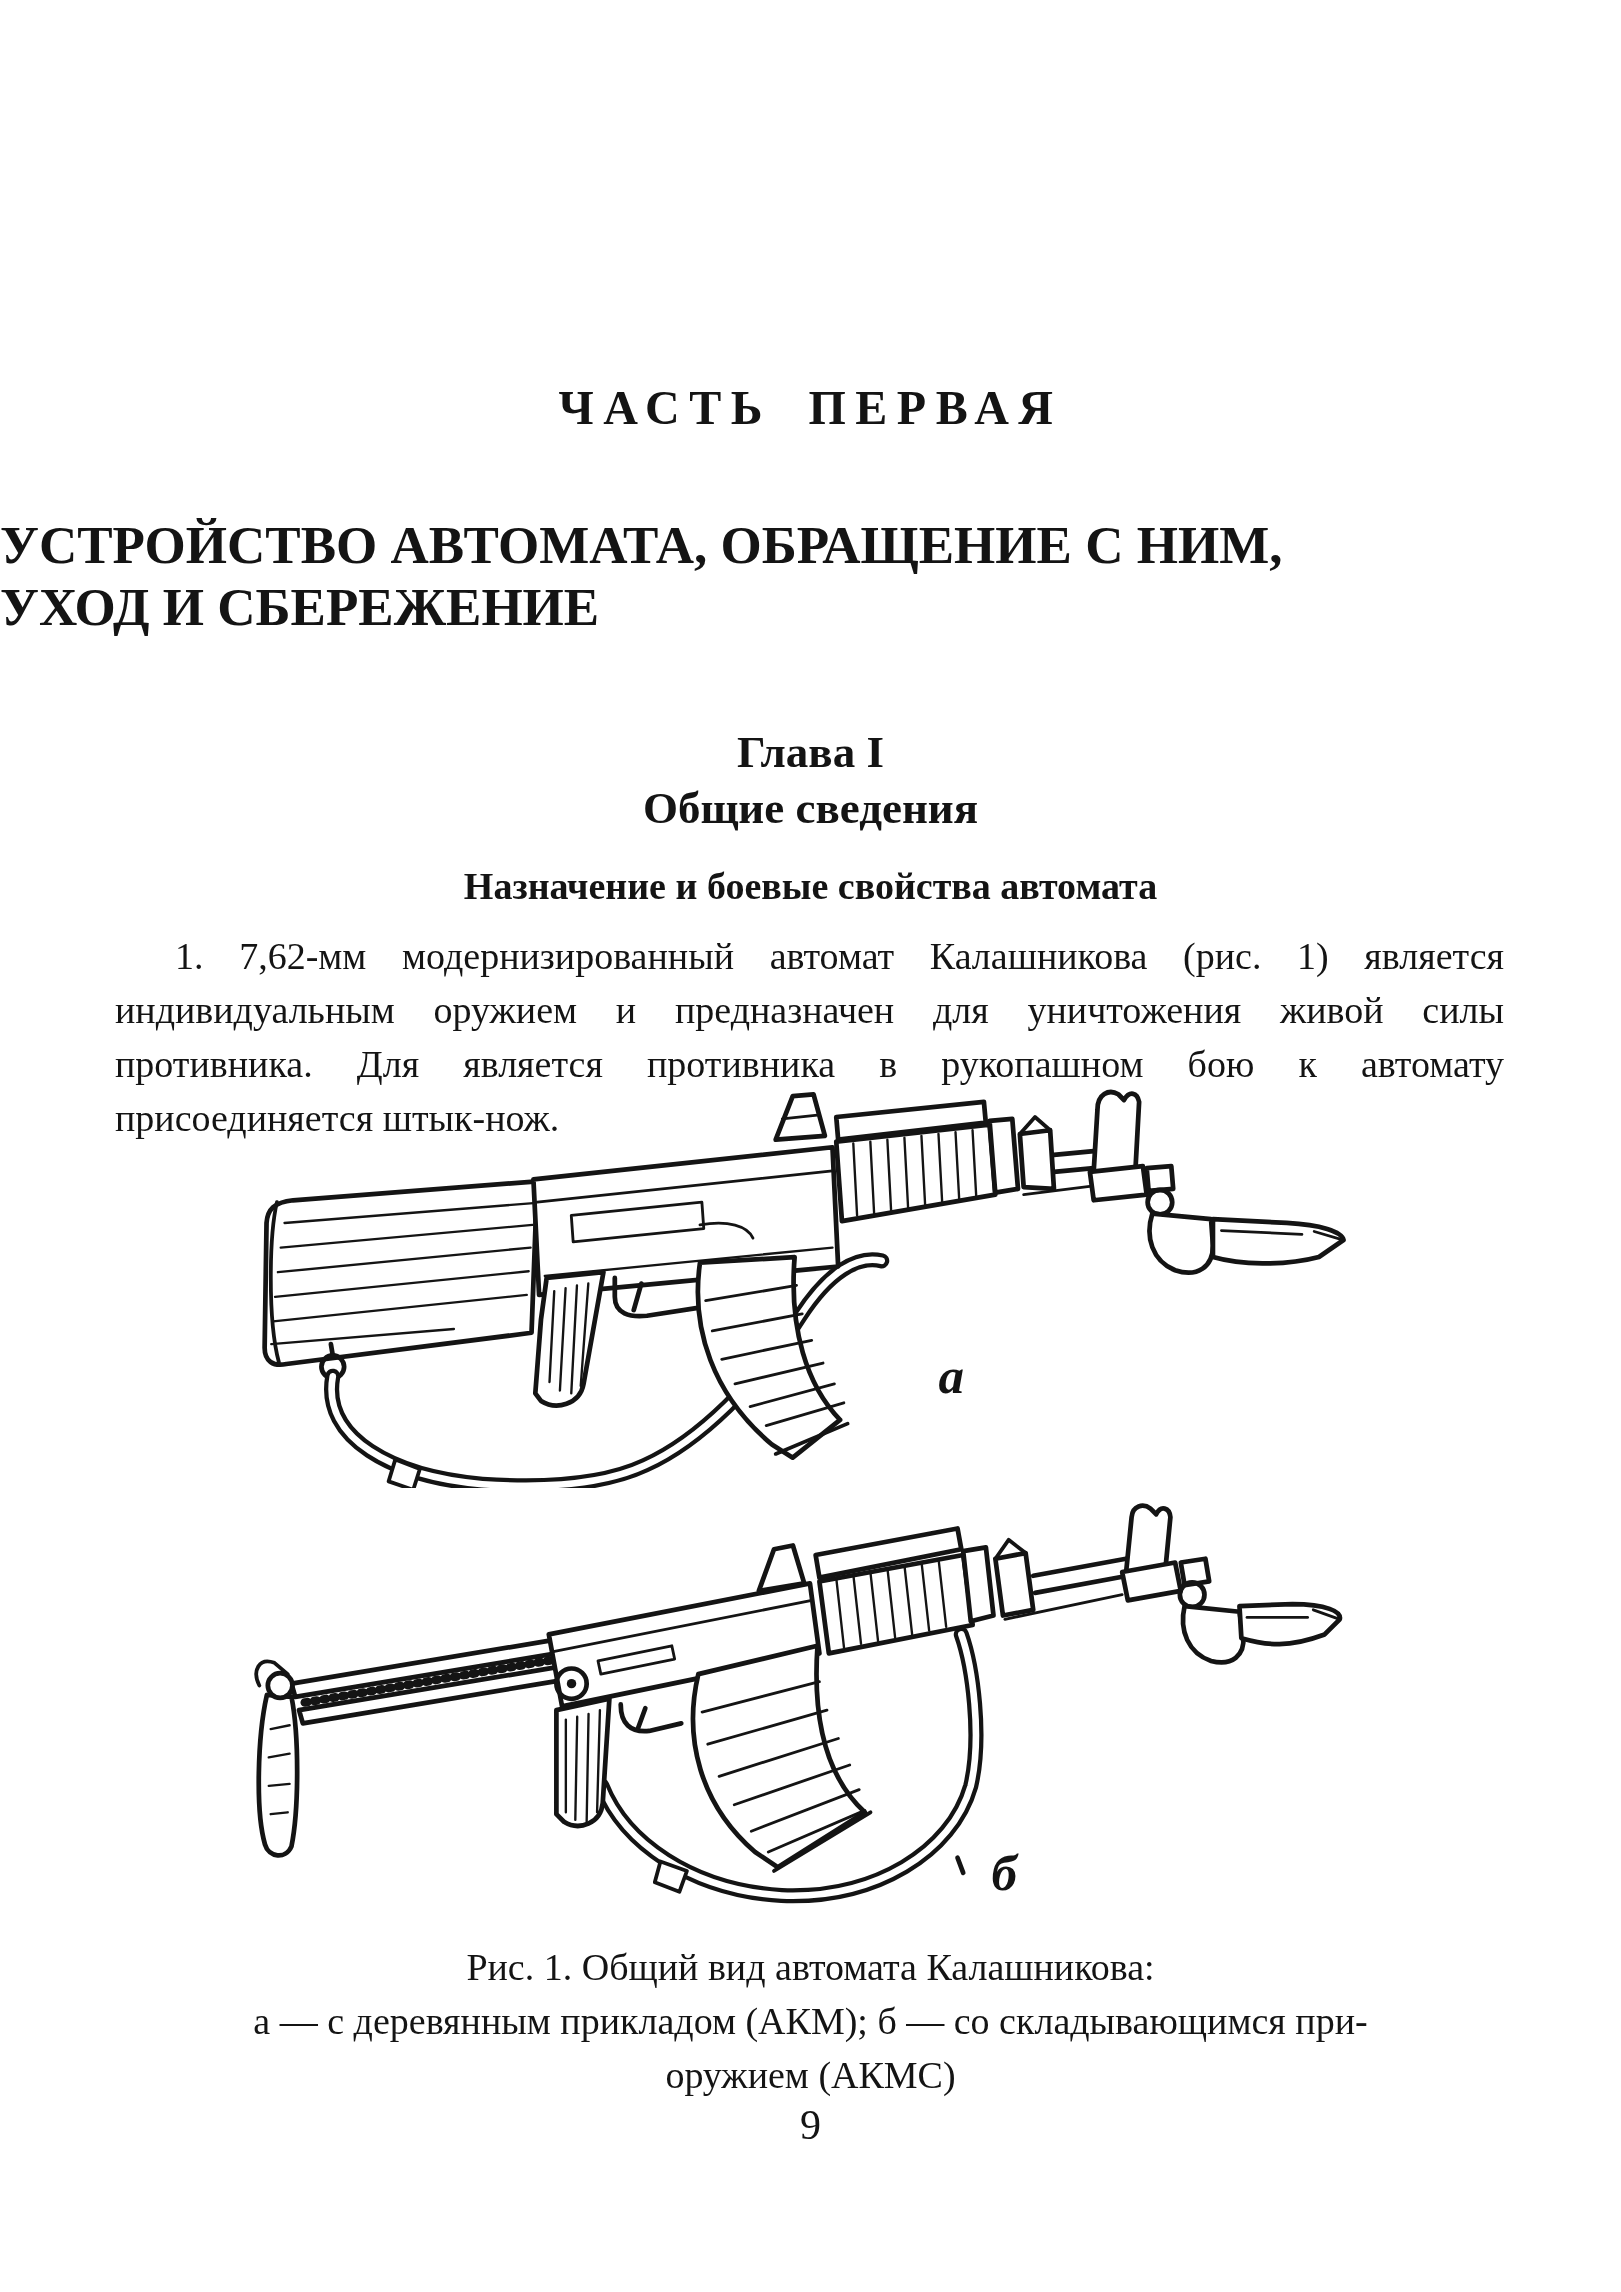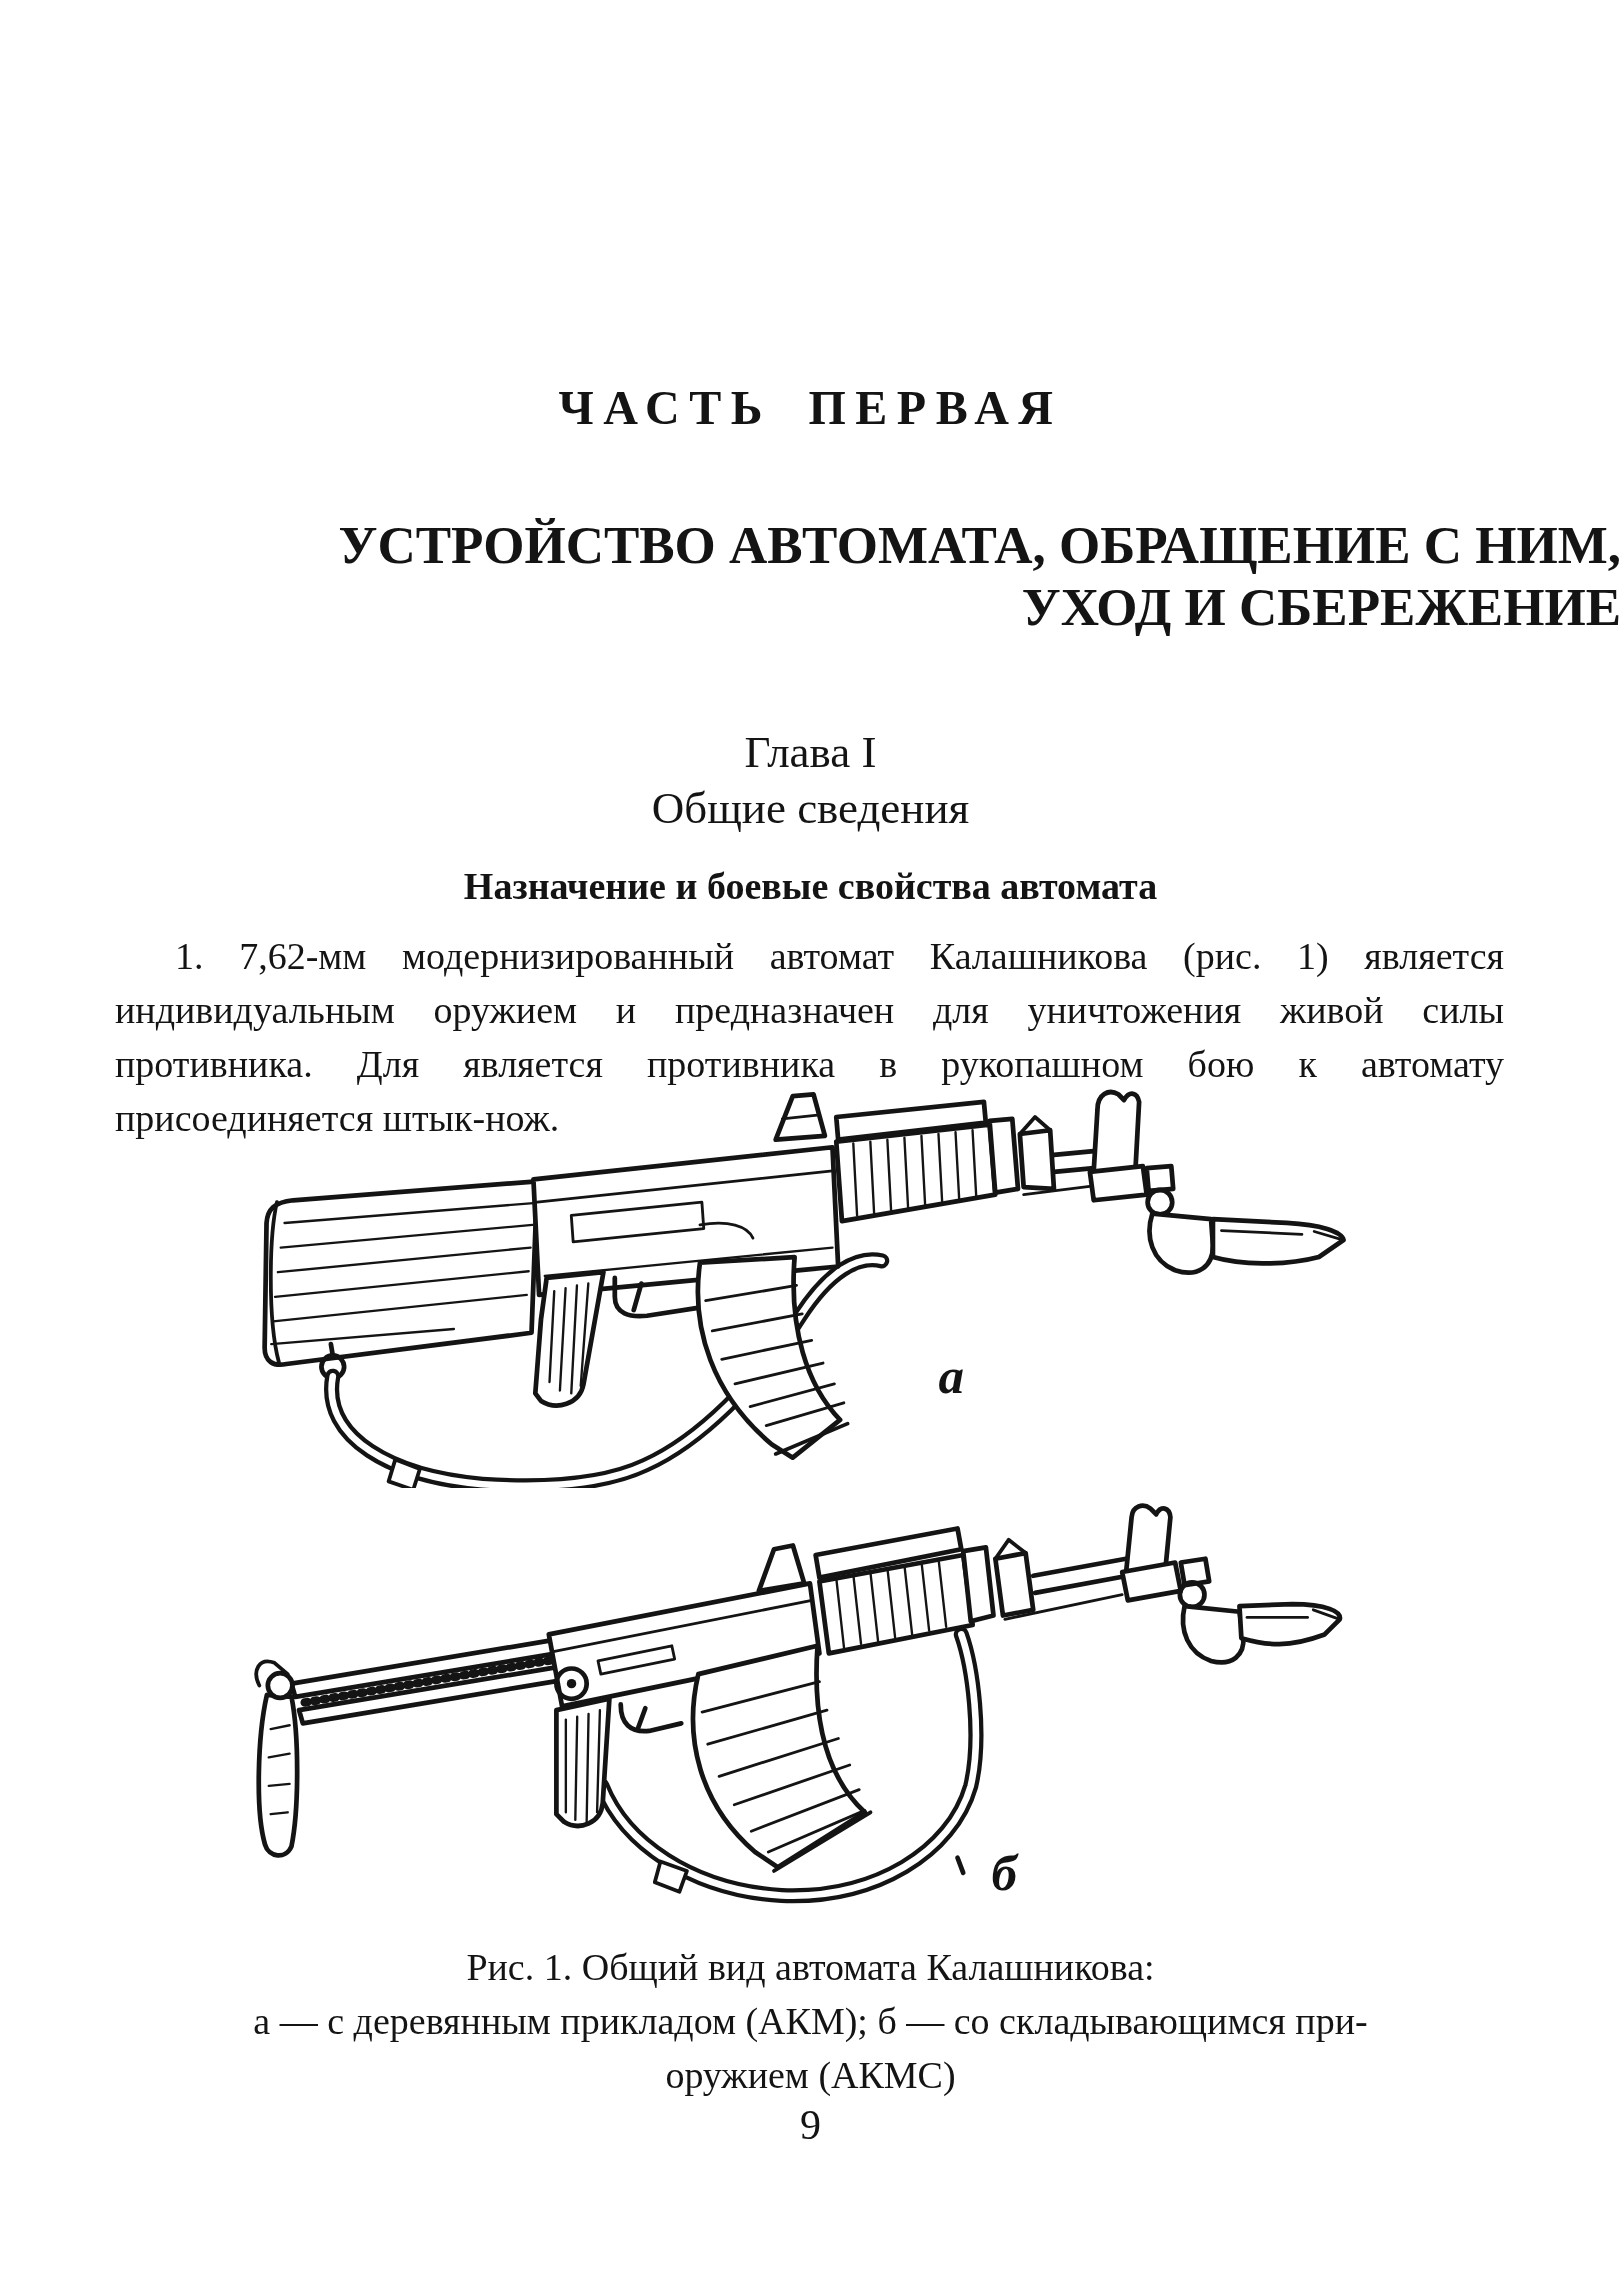--- a/index.html
+++ b/index.html
@@ -27,34 +27,34 @@
     font-weight: bold;
     letter-spacing: 9.5px;
     word-spacing: 15px;
     white-space: nowrap;
   }
   .main-title {
     position: absolute;
     top: 514px;
     left: 0;
     width: 100%;
-    text-align: right;
+    text-align: left;
     font-size: 53px;
     font-weight: bold;
     line-height: 62px;
     letter-spacing: 0px;
   }
   .chapter-heading {
     position: absolute;
     top: 724px;
     left: 0;
     width: 100%;
     text-align: center;
     font-size: 45px;
-    font-weight: normal;
+    font-weight: bold;
     line-height: 56px;
   }
   .section-heading {
     position: absolute;
     top: 864px;
     left: 0;
     width: 100%;
     text-align: center;
     font-size: 38px;
     font-weight: bold;

